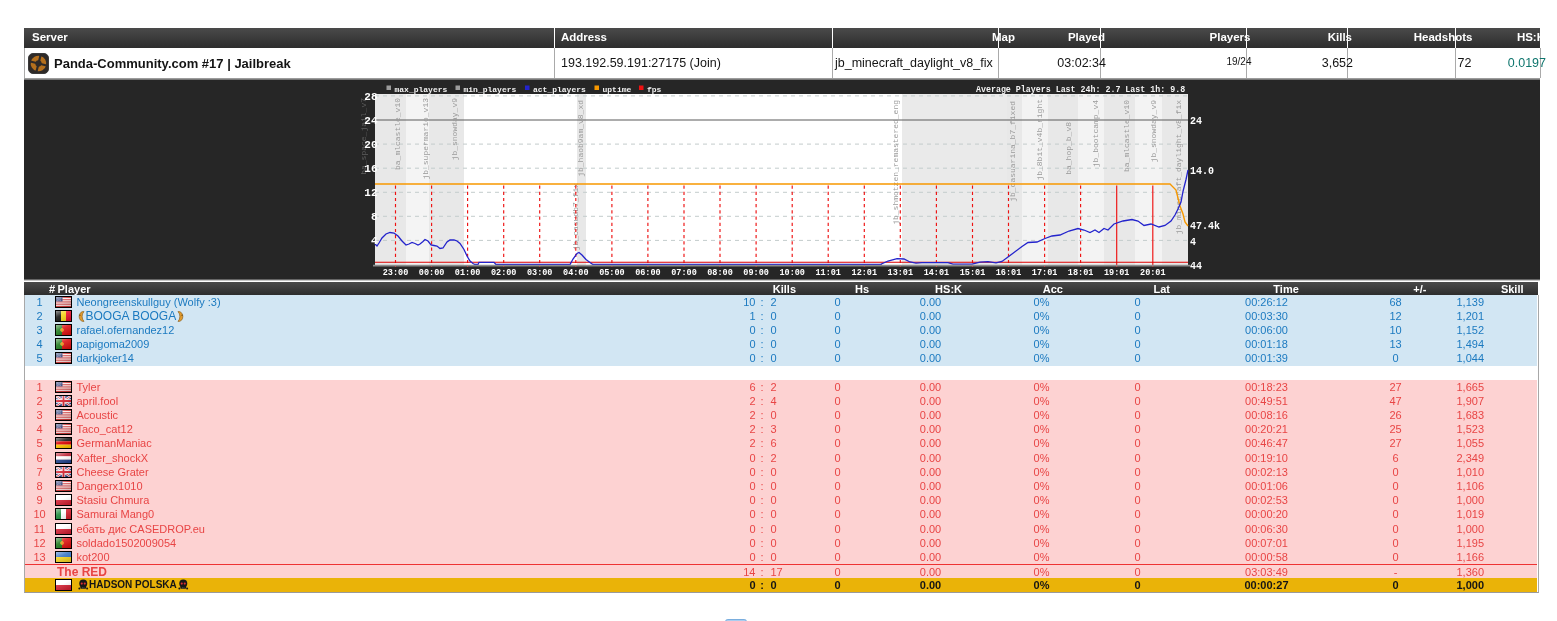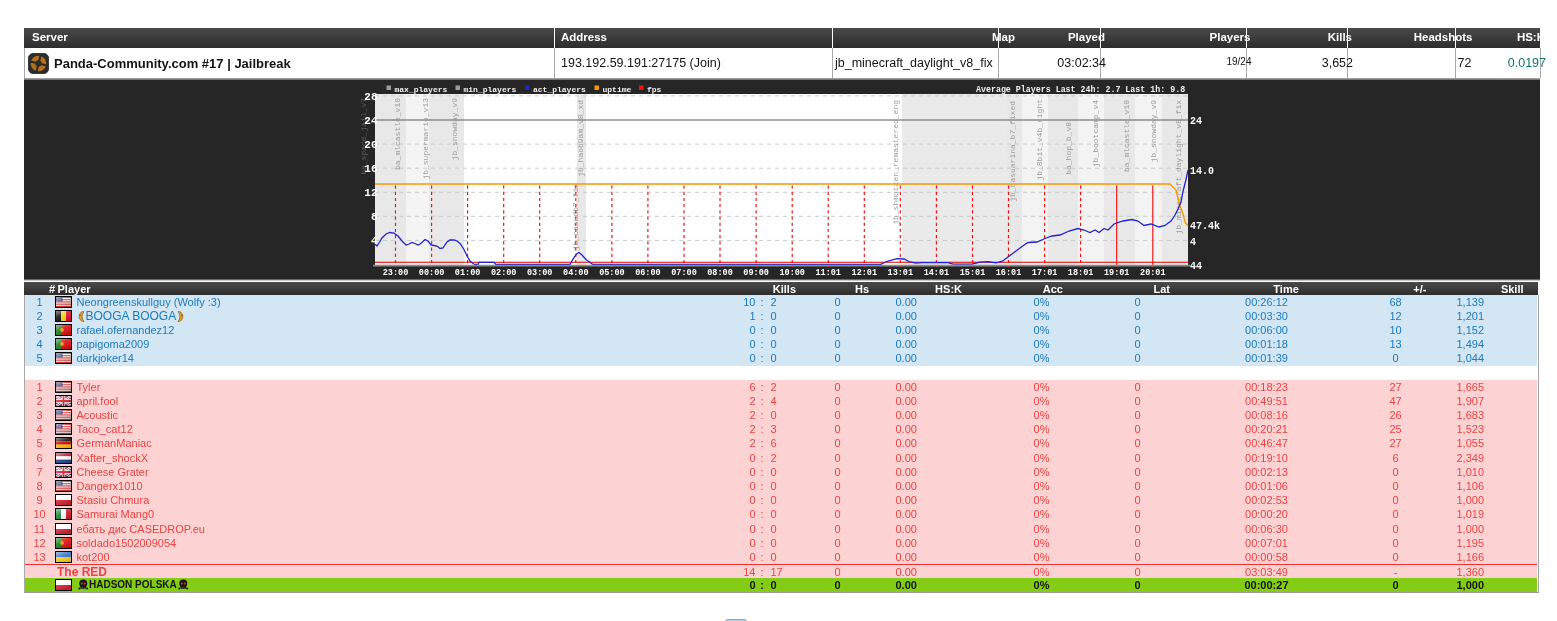--- a/index.html
+++ b/index.html
@@ -6,28 +6,28 @@
 .abs{position:absolute}
 .hdrbar{background:linear-gradient(#4a4a4a,#2d2d2d);}
 .whd{color:#fff;font-weight:bold;font-size:11.5px}
 .ctr{text-align:right}
 .fl{position:absolute;top:1px}
 .gly{vertical-align:-2px}
 .row{position:absolute;left:0;width:1512px;height:14.18px;font-size:11px;line-height:14.18px;white-space:nowrap}
 .row span{position:absolute;display:inline-block;line-height:14.18px}
 .blu{background:#d2e6f3;color:#1c7ac0}
 .red{background:#fdd2d2;color:#e84545}
-.spec{background:#84cc16;color:#151515}
+.spec{background:#eab308;color:#151515}
 .rk{left:0px;width:30px;text-align:center}
 .nm{left:52px;font-size:11px}
 .k1{left:681px;width:50px;text-align:right}
 .kc{left:731px;width:13px;text-align:center}
 .k2{left:746px;width:50px;text-align:left}
 .hs{left:783px;width:60px;text-align:center}
-.hk{left:871px;width:70px;text-align:left}
+.hk{left:871px;width:70px;text-align:center}
 .ac{left:982px;width:70px;text-align:center}
 .la{left:1083px;width:60px;text-align:center}
 .tm{left:1197px;width:90px;text-align:center}
 .pm{left:1341px;width:60px;text-align:center}
 .sk{left:1432px;width:70px;text-align:left}
 
 </style></head><body>
 <svg width="0" height="0" style="position:absolute">
 <defs>
 <linearGradient id="sheen" x1="0" y1="0" x2="0.7" y2="1">

